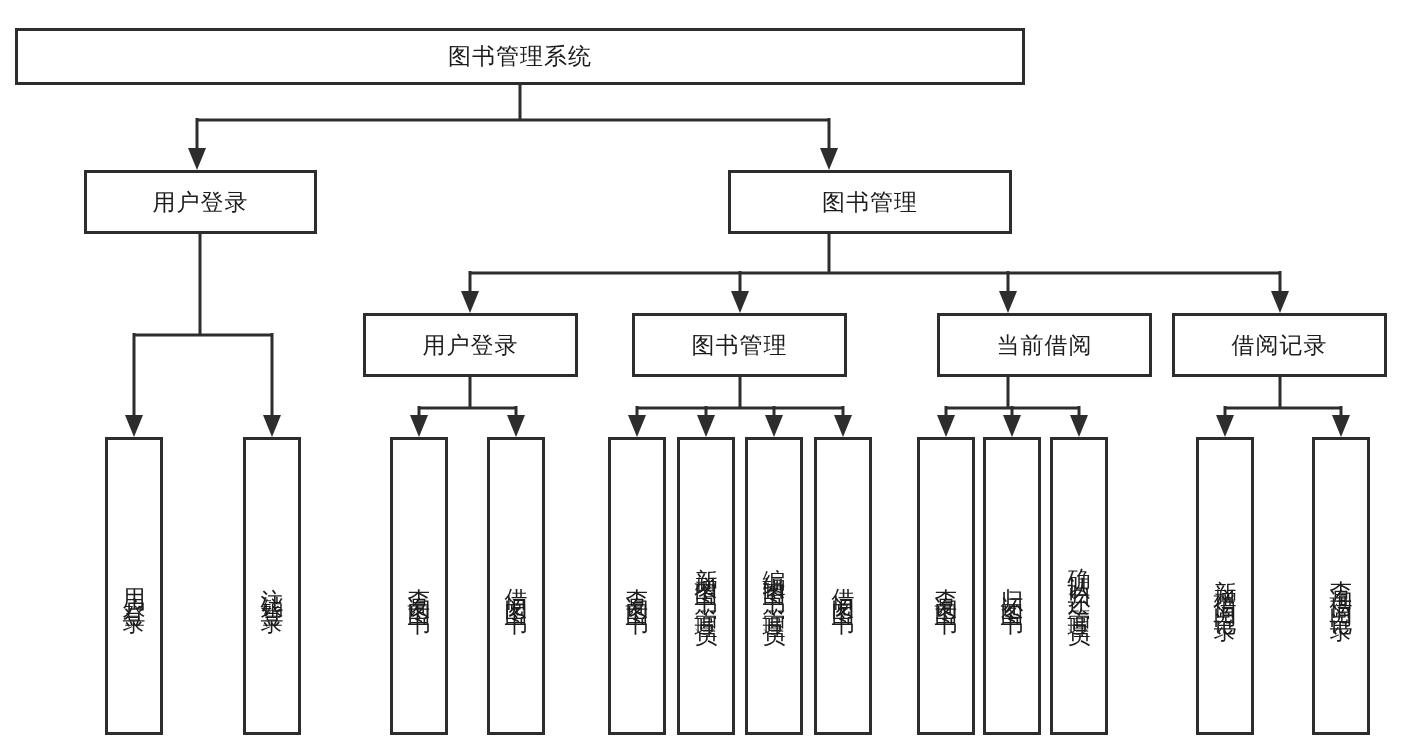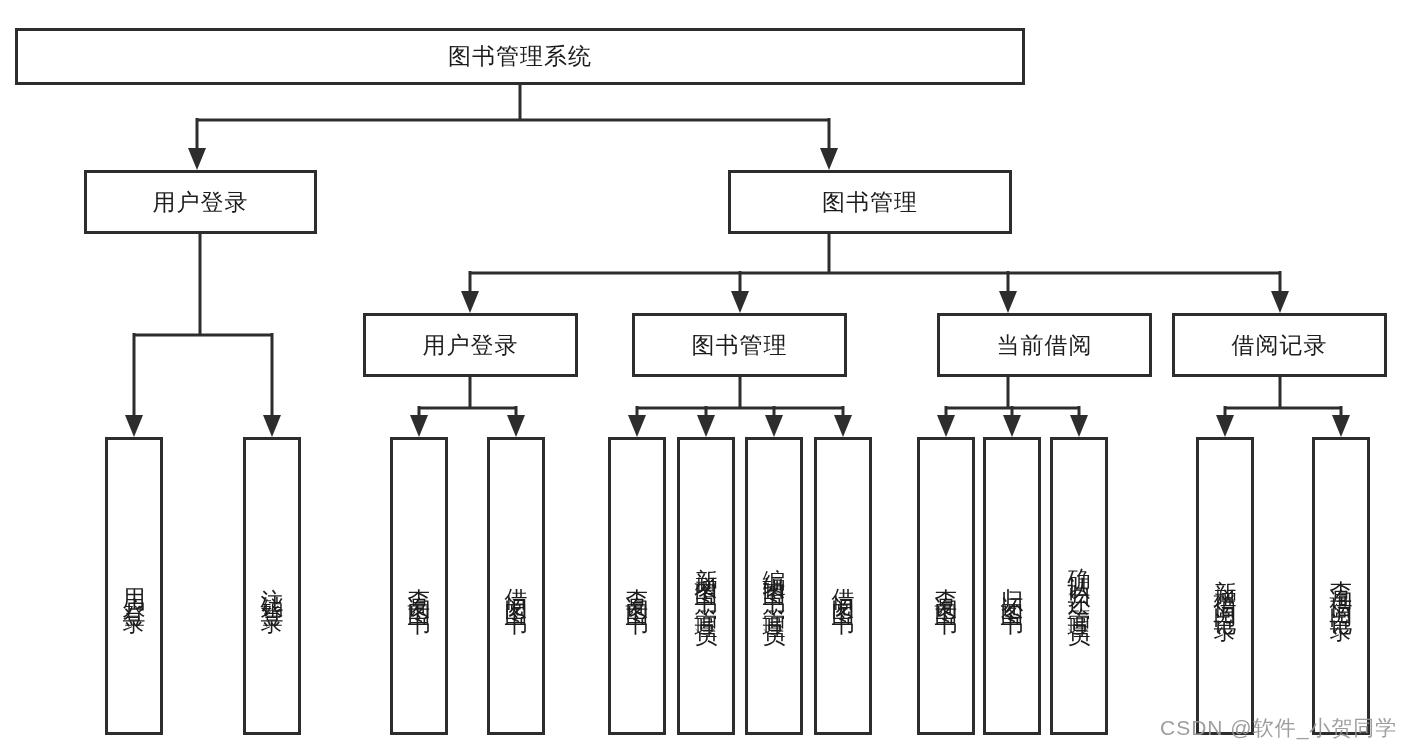--- a/index.html
+++ b/index.html
@@ -183,15 +183,14 @@
     <span class="vtext">确认归还（管理员）</span>
   </div>
 
   <div class="node vbox" style="left:1196px">
     <span class="vtext">新增借阅记录</span>
   </div>
   <div class="node vbox" style="left:1312px">
     <span class="vtext">查询借阅记录</span>
   </div>
 
-  <div class="watermark">CSDN @软件_小贺同学</div>
 
 </div>
 
 </body></html>

